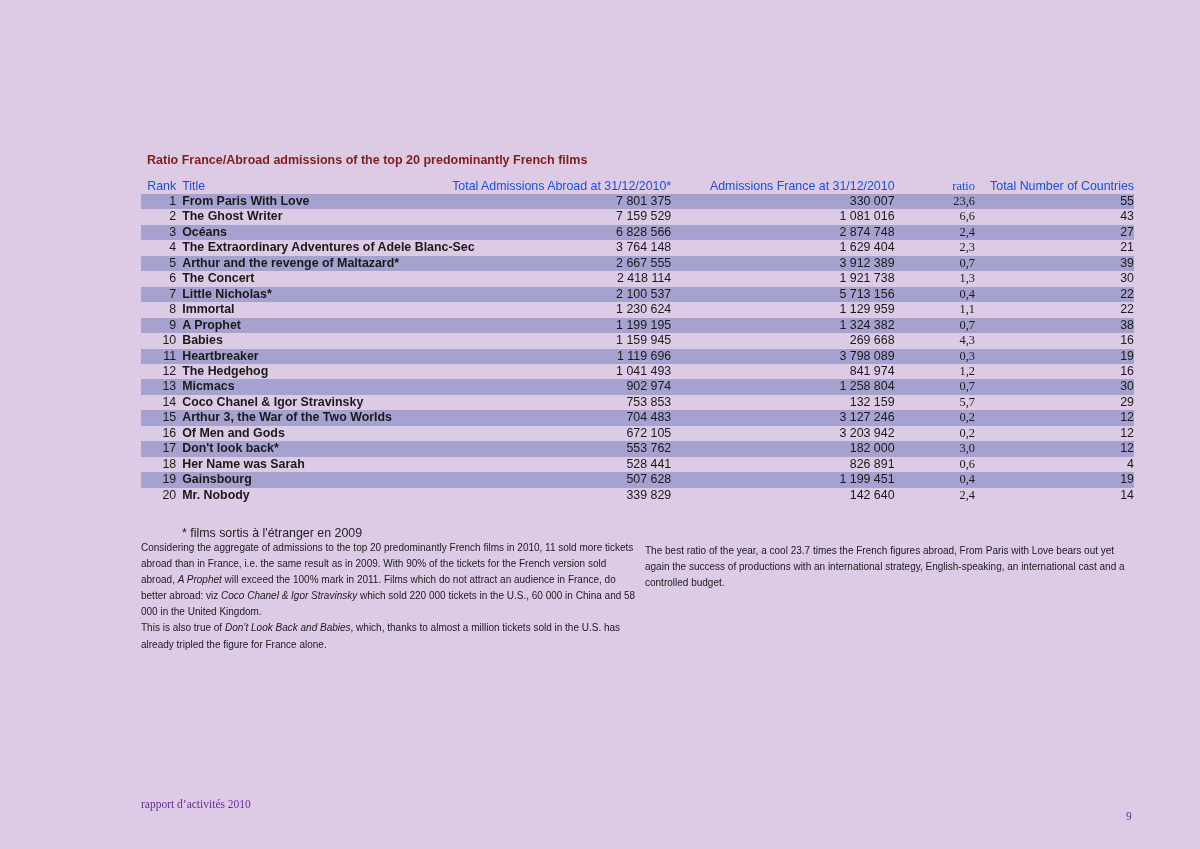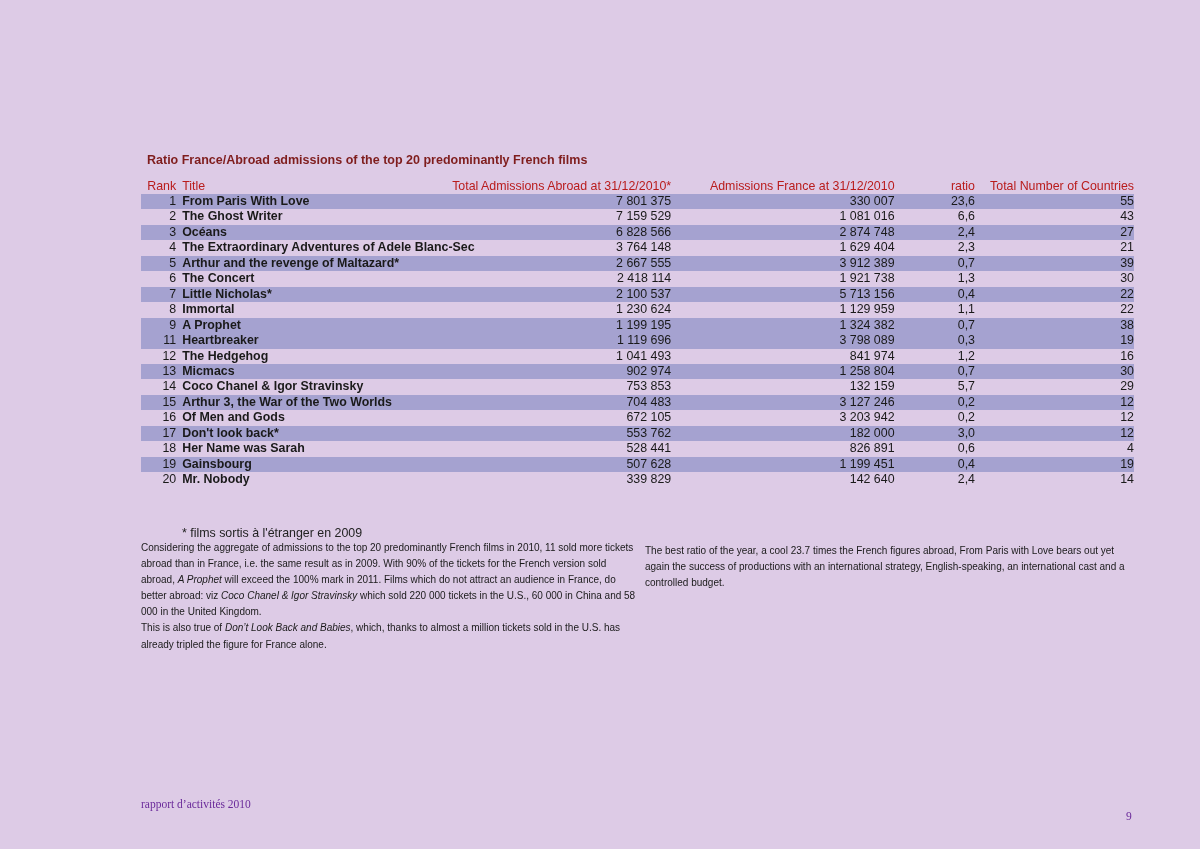--- a/index.html
+++ b/index.html
@@ -30,38 +30,38 @@
       width: 993px;
       border-collapse: collapse;
       font-size: 12.4px;
       table-layout: fixed;
     }
     .data-table th {
       font-weight: normal;
       height: 16px;
       padding: 0;
       line-height: 16px;
-      color: #b91c1c;
+      color: #1d4ed8;
       white-space: nowrap;
     }
     .data-table td {
       height: 15.45px;
       padding: 0;
       line-height: 15.45px;
       white-space: nowrap;
       color: #1a1a1a;
     }
     .data-table tr.shaded td {
       background: #a5a2d0;
     }
     .col-rank { width: 35px; text-align: right; }
     .col-title { width: 252px; text-align: left; padding-left: 6px !important; font-weight: bold; }
     .col-abroad { width: 240px; text-align: right; }
     .col-france { width: 222px; text-align: right; }
-    .col-ratio { width: 80px; text-align: right; }
+    .col-ratio { width: 80px; text-align: right; font-family: Liberation Serif, serif; }
     .col-countries { width: 158px; text-align: right; }
     .footnote {
       position: absolute;
       left: 182px;
       top: 526px;
       font-size: 12.4px;
       color: #222;
     }
     .para {
       position: absolute;
@@ -187,20 +187,28 @@
         <td class="col-countries">22</td>
       </tr>
       <tr class="shaded">
         <td class="col-rank">9</td>
         <td class="col-title">A Prophet</td>
         <td class="col-abroad">1 199 195</td>
         <td class="col-france">1 324 382</td>
         <td class="col-ratio">0,7</td>
         <td class="col-countries">38</td>
       </tr>
+      <tr>
+        <td class="col-rank">10</td>
+        <td class="col-title">Babies</td>
+        <td class="col-abroad">1 159 945</td>
+        <td class="col-france">269 668</td>
+        <td class="col-ratio">4,3</td>
+        <td class="col-countries">16</td>
+      </tr>
       <tr class="shaded">
         <td class="col-rank">11</td>
         <td class="col-title">Heartbreaker</td>
         <td class="col-abroad">1 119 696</td>
         <td class="col-france">3 798 089</td>
         <td class="col-ratio">0,3</td>
         <td class="col-countries">19</td>
       </tr>
       <tr>
         <td class="col-rank">12</td>

